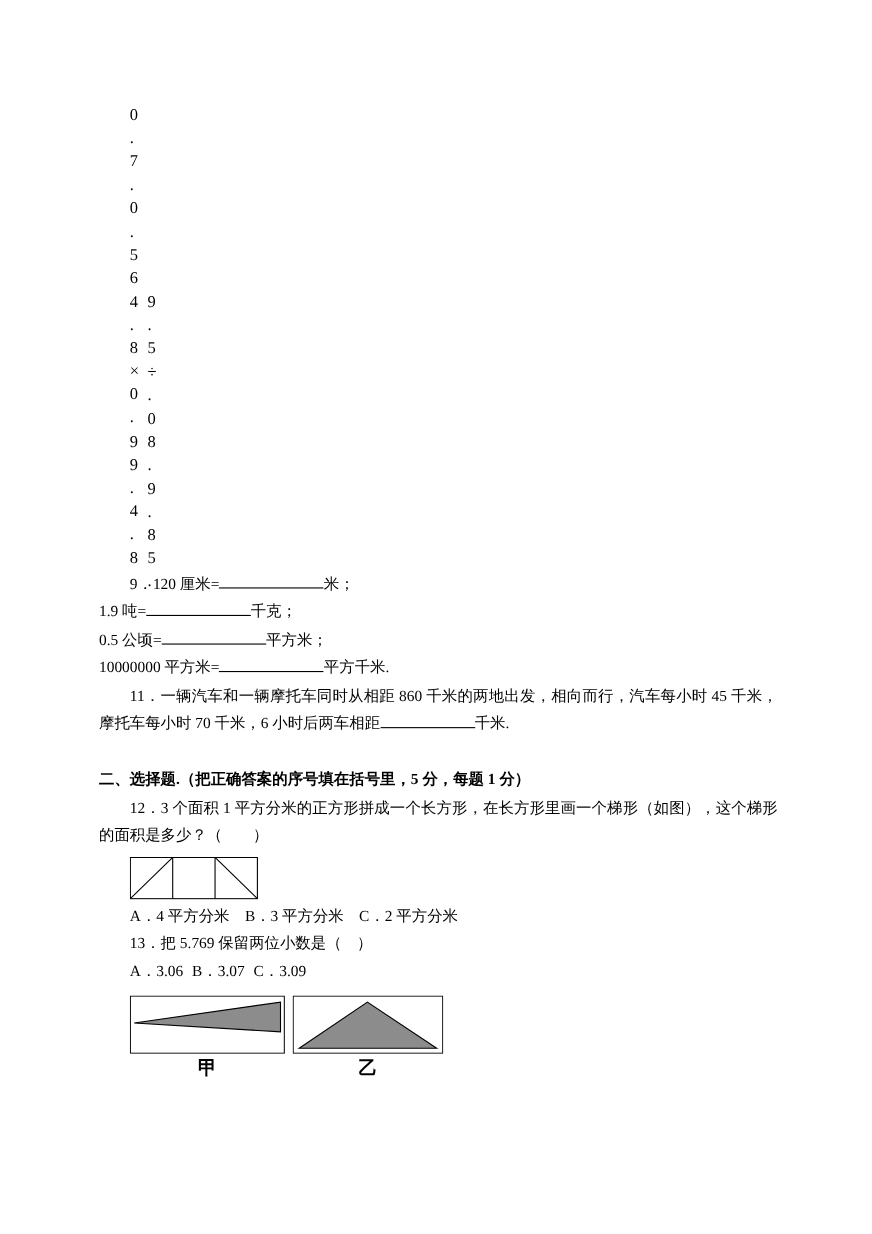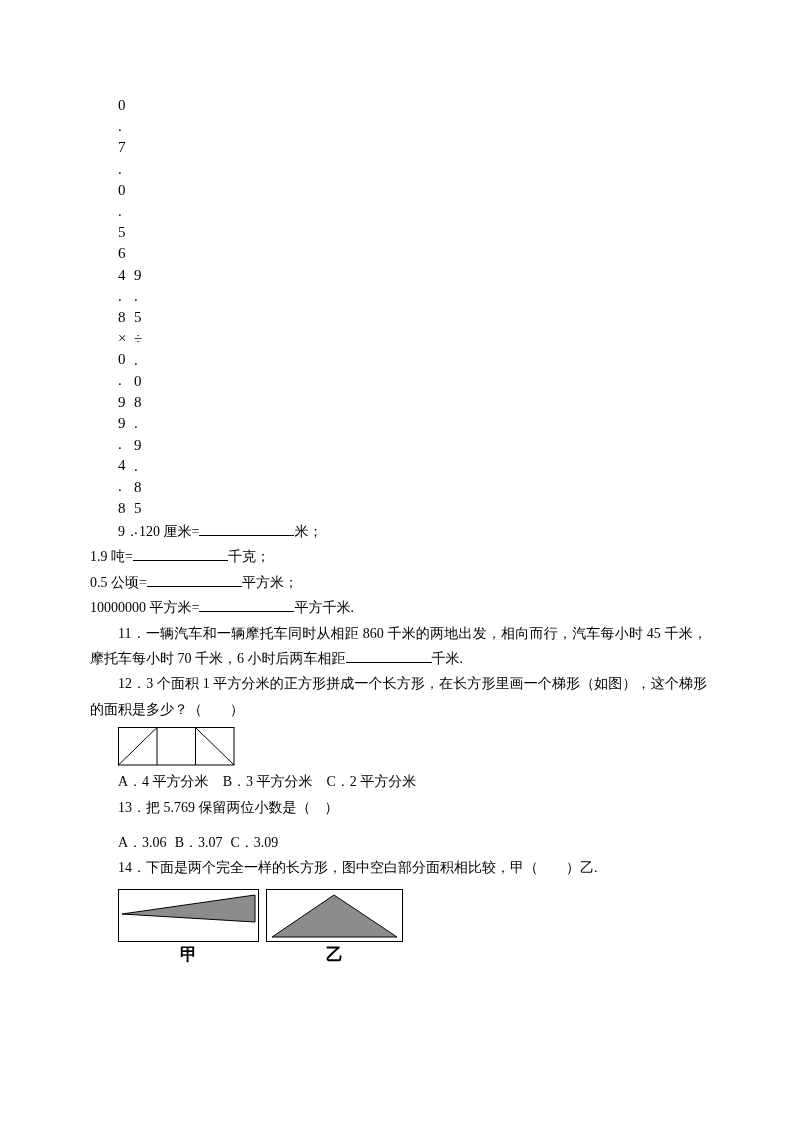--- a/index.html
+++ b/index.html
@@ -23,21 +23,21 @@
   .ind{text-indent:28px;}
   .bold{font-weight:bold;}
   .sect{margin-top:26px;}
   .blank{display:inline-block;height:4px;border-bottom:1px solid #000;}
   .w95{width:95px;}
   .w88{width:86px;}
   
   .opts{padding-left:28px;font-family:Liberation Serif, serif;}
   .opts .opt{display:inline-block;}
   .o12 .opt{margin-right:14px;}
-  .o13 .opt{margin-right:8px;margin-top:10px;}
+  .o13 .opt{margin-right:8px;}
   .o14 .opt{margin-right:22px;}
   
   .fig12{margin:5px 0 3px 28px;line-height:0;}
   .fig14{margin:8px 0 2px 28px;}
   .figrow{display:flex;gap:7px;line-height:0;}
   .figlabels{display:flex;gap:7px;margin-top:1px;}
   .flab{display:inline-block;text-align:center;font-weight:bold;font-size:17px;line-height:24px;}
   .flab.a{width:141px;}
   .flab.b{width:137px;}
   svg{display:block;}
@@ -96,20 +96,21 @@
       <span>1.9 吨=</span><span class="blank w95"></span><span>千克；</span><br>
       <span>0.5 公顷=</span><span class="blank w95"></span><span>平方米；</span><br>
       <span>10000000 平方米=</span><span class="blank w95"></span><span>平方千米.</span>
     </p>
 
 
     <p class="para ind">
       <span>11．一辆汽车和一辆摩托车同时从相距 860 千米的两地出发，相向而行，汽车每小时 45 千米，摩托车每小时 70 千米，6 小时后两车相距</span><span class="blank w88"></span><span>千米.</span>
     </p>
 
+    <p class="para bold sect">二、选择题.（把正确答案的序号填在括号里，5 分，每题 1 分）</p>
 
     <p class="para ind">12．3 个面积 1 平方分米的正方形拼成一个长方形，在长方形里画一个梯形（如图），这个梯形的面积是多少？（　　）</p>
 
     <div class="fig12">
       <svg width="117" height="39" viewBox="0 0 117 39">
         <rect x="0.5" y="0.5" width="115.5" height="37.5" fill="none" stroke="#000" stroke-width="1"></rect>
         <line x1="39" y1="0.5" x2="39" y2="38" stroke="#000" stroke-width="1"></line>
         <line x1="77.5" y1="0.5" x2="77.5" y2="38" stroke="#000" stroke-width="1"></line>
         <line x1="0.5" y1="38" x2="39" y2="0.5" stroke="#000" stroke-width="1"></line>
         <line x1="77.5" y1="0.5" x2="116" y2="38" stroke="#000" stroke-width="1"></line>
@@ -119,21 +120,20 @@
     <p class="para opts o12">
       
     <span class="opt">A．4 平方分米</span><span class="opt">B．3 平方分米</span><span class="opt">C．2 平方分米</span></p>
 
     <p class="para ind">13．把 5.769 保留两位小数是（　）</p>
 
     <p class="para opts o13">
       
     <span class="opt">A．3.06</span><span class="opt">B．3.07</span><span class="opt">C．3.09</span></p>
 
-    <p class="para ind">14．下面是两个完全一样的长方形，图中空白部分面积相比较，甲（　　）乙.</p>
 
     <div class="fig14">
       <div class="figrow">
         <svg width="141" height="53" viewBox="0 0 141 53">
           <rect x="0.5" y="0.5" width="140" height="52" fill="none" stroke="#000" stroke-width="1"></rect>
           <polygon points="4,25 137,6 137,33" stroke="#000" stroke-width="1" fill="#8c8c8c"></polygon>
         </svg>
         <svg width="137" height="53" viewBox="0 0 137 53">
           <rect x="0.5" y="0.5" width="136" height="52" fill="none" stroke="#000" stroke-width="1"></rect>
           <polygon points="6,48 68,6 131,48" stroke="#000" stroke-width="1" fill="#8c8c8c"></polygon>

